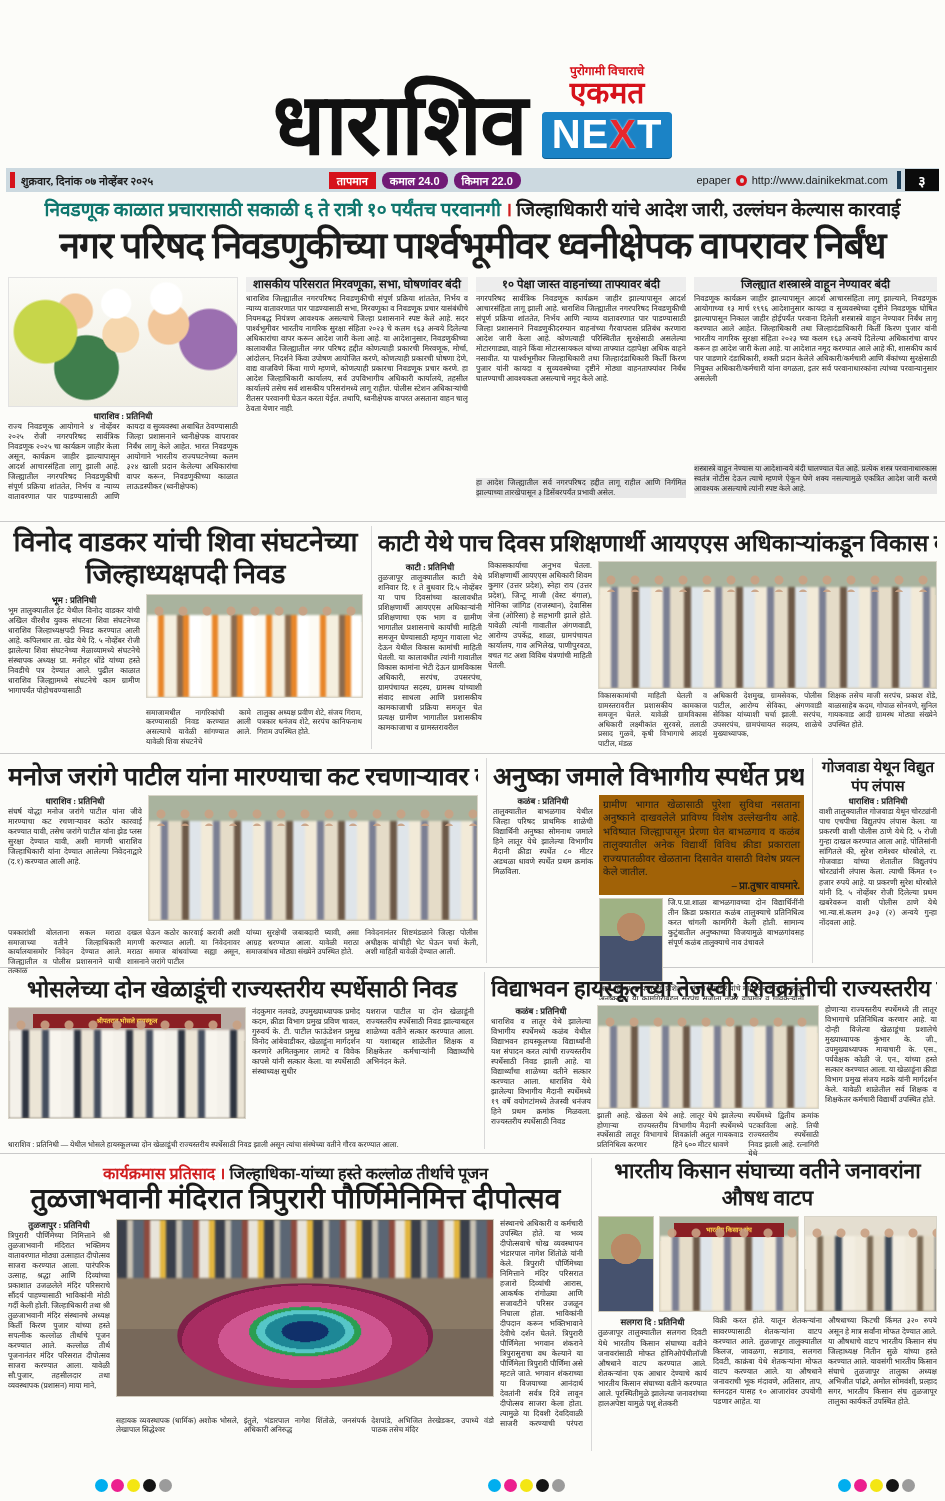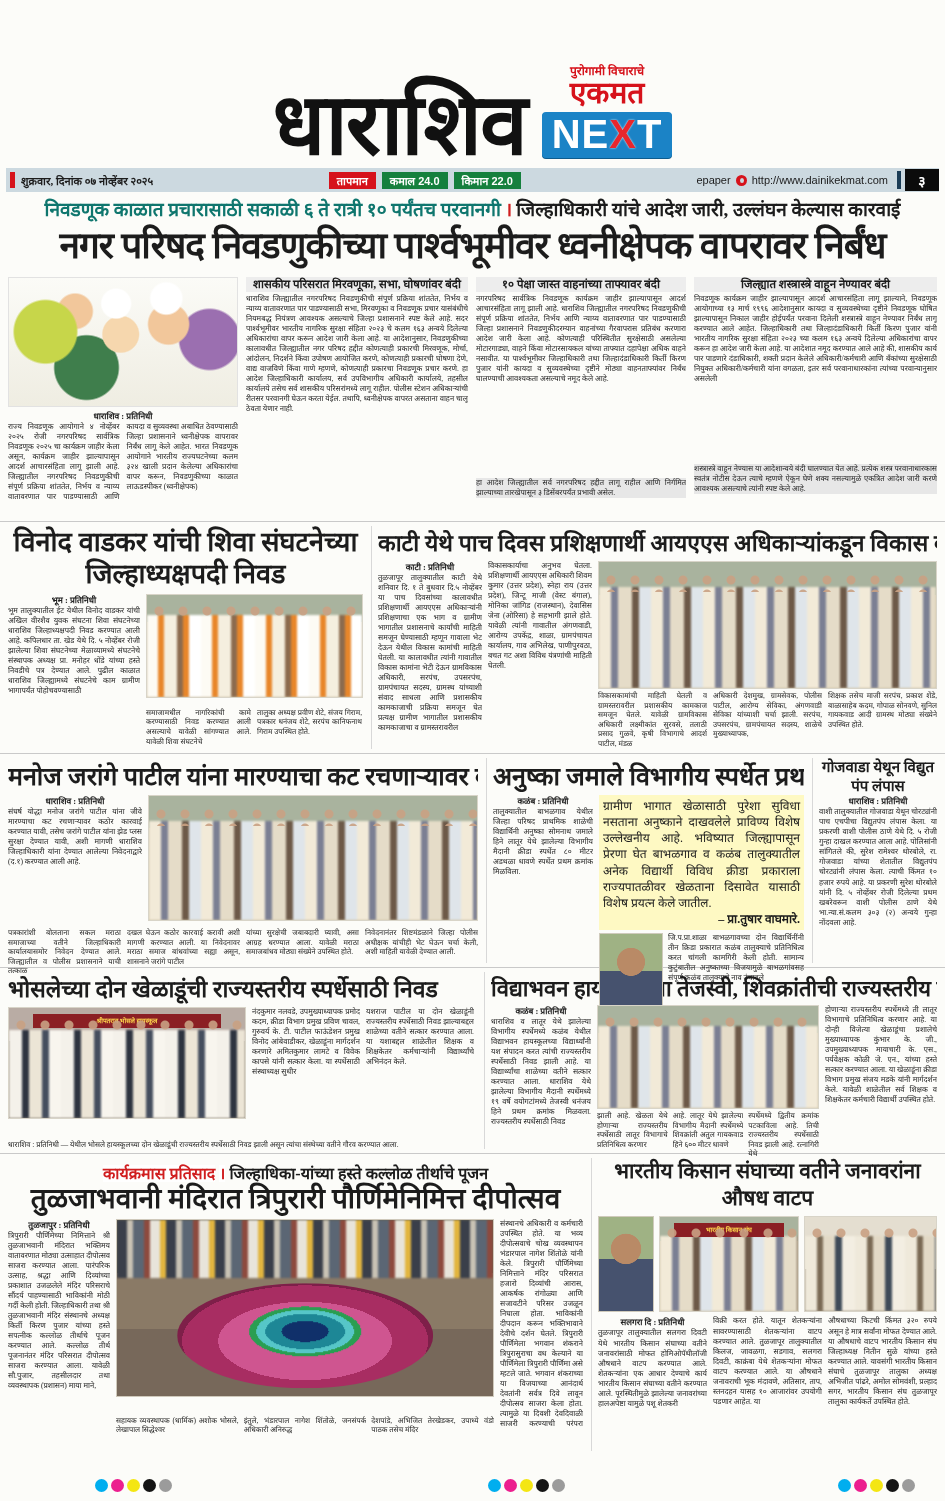--- a/index.html
+++ b/index.html
@@ -16,21 +16,21 @@
   .nextbox { background:#1b83c6; border-radius:4px; padding:2px 10px 4px; font-family:"Liberation Sans","DejaVu Sans",sans-serif; font-weight:800; font-size:40px; line-height:1; color:#fff; letter-spacing:1px; box-shadow:0 1px 0 #0e5c8e; }
   .nextbox .xred { color:#e8262d; text-shadow:0 0 2px #fff; }
 
   
   .datebar { height:24px; margin:0 6px; background:#ccd9e0; display:flex; align-items:center; font-size:11px; font-weight:700; }
   .redbar { width:5px; height:16px; background:#d6121b; margin:0 6px 0 4px; }
   .db-date { flex:0 0 auto; }
   .db-mid { flex:1; display:flex; align-items:flex-start; justify-content:center; gap:6px; }
   .chip { color:#fff; padding:1px 8px; font-size:11px; font-weight:700; }
   .chip-red { background:#d6121b; }
-  .chip-blk { background:#15803d; font-family:"Liberation Sans","DejaVu Sans",sans-serif; }
+  .chip-blk { background:#701a75; font-family:"Liberation Sans","DejaVu Sans",sans-serif;border-radius:8px; }
   .db-right { display:flex; align-items:center; gap:5px; font-weight:400; font-family:"Liberation Sans","DejaVu Sans",sans-serif; font-size:11px; }
   .epaper-dot { width:11px; height:11px; border-radius:50%; background:#d6121b; position:relative; display:inline-block; }
   .epaper-dot::after { content:""; position:absolute; inset:3px; border-radius:50%; background:#ccd9e0; left:4px; }
   .db-sep { width:4px; height:18px; background:#1a3c56; margin:0 4px; }
   .pageno { width:34px; height:22px; background:#0b0b0b; color:#fff; font-weight:800; font-size:14px; display:flex; align-items:center; justify-content:center; }
 
   
   .strap { text-align:center; padding-top:8px; font-weight:800; font-size:19px; line-height:1.1; }
   .strap .red { color:#0f766e; }
   .strap .sep { color:#d01e1f; padding:0 4px; }
@@ -86,27 +86,27 @@
     background:
       radial-gradient(ellipse at 50% 46%, #10306a 0 13%, #1d8796 13% 22%, #56c6c8 22% 27%, #2a9e52 27% 31%, rgba(0,0,0,0) 31%),
       radial-gradient(ellipse at 50% 55%, #cf5590 0 48%, #a82d62 48% 68%, #7e1f49 68% 78%, rgba(0,0,0,0) 78%); }
 
   
   .h-vinod { text-align:center; font-size:27px; font-weight:800; line-height:1.2; }
   .h-kati  { font-size:23px; font-weight:800; white-space:nowrap; overflow:hidden; }
   .h-manoj { font-size:25px; font-weight:800; white-space:nowrap; overflow:hidden; }
   .h-anu   { font-size:25px; font-weight:800; white-space:nowrap; overflow:hidden; text-align:center; }
   .h-goj   { font-size:15px; font-weight:800; text-align:center; line-height:1.25; }
-  .h-bho   { font-size:23px; font-weight:800; white-space:nowrap; overflow:hidden; }
+  .h-bho   { font-size:23px; font-weight:800; white-space:nowrap; overflow:hidden; text-align:center; }
   .h-vid   { font-size:22px; font-weight:800; white-space:nowrap; overflow:hidden; text-align:center; }
   .h-tulja { font-size:28px; font-weight:800; text-align:center; line-height:1.1; }
   .h-kisan { font-size:21px; font-weight:800; text-align:center; line-height:1.3; }
   .label-row { text-align:center; font-weight:800; font-size:16px; padding-top:4px; }
   .label-red { background:#fff; color:#d01e1f; }
-  .quote { background:#fef9c3; font-size:12px; line-height:1.35; text-align:justify; padding:3px 4px; }
+  .quote { background:#a16207; font-size:10px; line-height:1.35; text-align:justify; padding:3px 4px; }
   .quote-by { display:block; text-align:right; font-weight:800; }
   .capline { font-size:7.4px; line-height:1.3; text-align:justify; color:#222; overflow:hidden; }
 
   
   .dots { position:absolute; bottom:8px; height:14px; display:flex; gap:3px; }
   .dots span { width:13px; height:13px; border-radius:50%; display:inline-block; }
   .d-c{background:#00aeef}.d-m{background:#ec1f8f}.d-y{background:#f4e613}.d-k{background:#141414}.d-g{background:#9b9b9b}
   .dots-1{left:95px}.dots-2{left:488px}.dots-3{left:838px}
 </style>
 </head>

